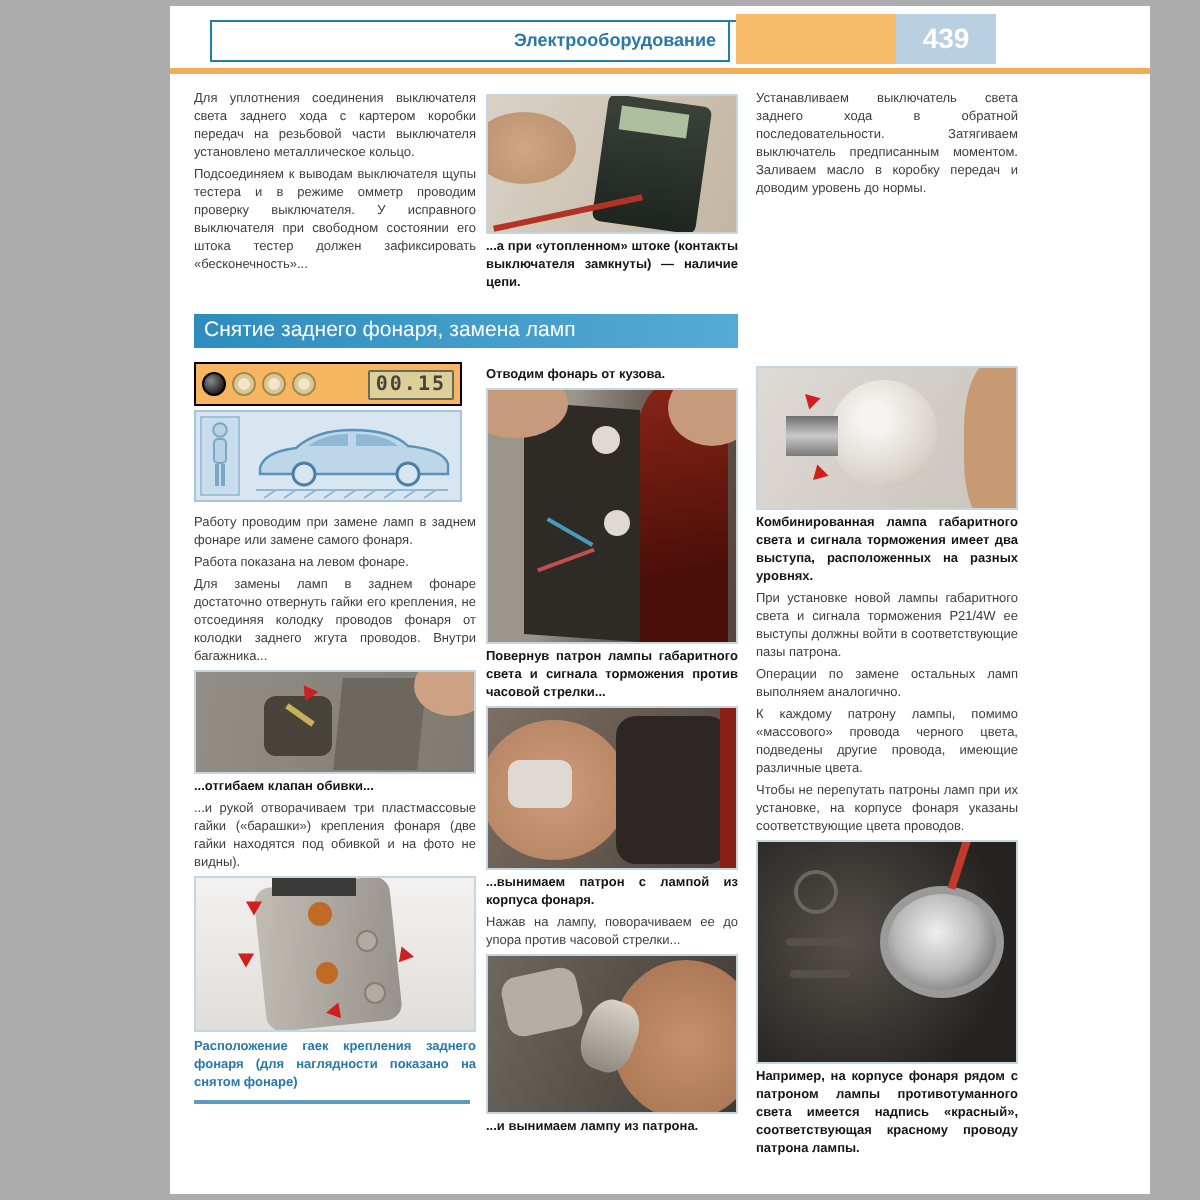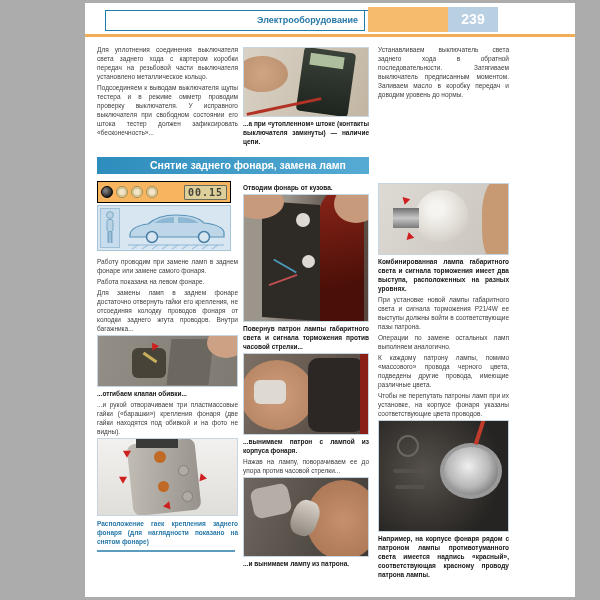--- a/index.html
+++ b/index.html
@@ -28,21 +28,21 @@
   .c2{left:158px;width:126px;}
   .c3{left:293px;width:131px;}
   .intro{top:42px;}
   .main1{top:178px;}
   .main2{top:180px;}
   .main3{top:180px;}
 
   
   .banner{position:absolute;left:12px;top:154px;width:272px;height:17px;
           background:linear-gradient(90deg,#2e8dbd,#55abd4);}
-  .banner span{display:block;color:#ffffff;font-size:10.5px;font-weight:bold;line-height:17px;padding-left:5px;margin-left:48px;}
+  .banner span{display:block;color:#ffffff;font-size:10.5px;font-weight:normal;line-height:17px;padding-left:5px;}
 
   
   .info-orange{width:134px;height:22px;background:#f6b55e;border:1px solid #000000;box-sizing:border-box;
                display:flex;align-items:center;gap:3px;padding:0 3px;}
   .coin{width:12px;height:12px;border-radius:50%;box-sizing:border-box;}
   .coin-dark{background:radial-gradient(circle at 35% 35%,#8a8a8a,#1e1e1e 75%);border:1px solid #000;}
   .coin-light{background:#f3e6c8;border:1px solid #a08a50;box-shadow:inset 0 0 0 2px #d9c896;}
   .timebox{margin-left:auto;background:#ddcf9a;border:1px solid #6a6a5a;border-radius:1px;
            font-family:"DejaVu Sans Mono",monospace;font-weight:bold;font-size:10px;color:#44443a;
            padding:1px 3px;letter-spacing:1px;}
@@ -73,21 +73,21 @@
 <body>
 
 <div class="stage">
   <div class="page">
 
     <div class="hdr-box">
       <span class="hdr-title">Электрооборудование</span>
     </div>
     <div class="hdr-line"></div>
     <div class="hdr-orange"></div>
-    <div class="hdr-pagenum">239</div>
+    <div class="hdr-pagenum">439</div>
     <div class="hdr-rule"></div>
 
     <div class="col c1 intro">
       <p class="p">Для уплотнения соединения выключателя света заднего хода с картером коробки передач на резьбовой части выключателя установлено металлическое кольцо.</p>
       <p class="p">Подсоединяем к выводам выключателя щупы тестера и в режиме омметр проводим проверку выключателя. У исправного выключателя при свободном состоянии его штока тестер должен зафиксировать «бесконечность»...</p>
     </div>
 
     <div class="col c2 intro">
       <div class="photo ph-mm">
         <div class="sh" style="left:-8px;top:8px;width:52px;height:36px;background:radial-gradient(circle,#cfa584,#b98e6d);border-radius:50%;"></div>

